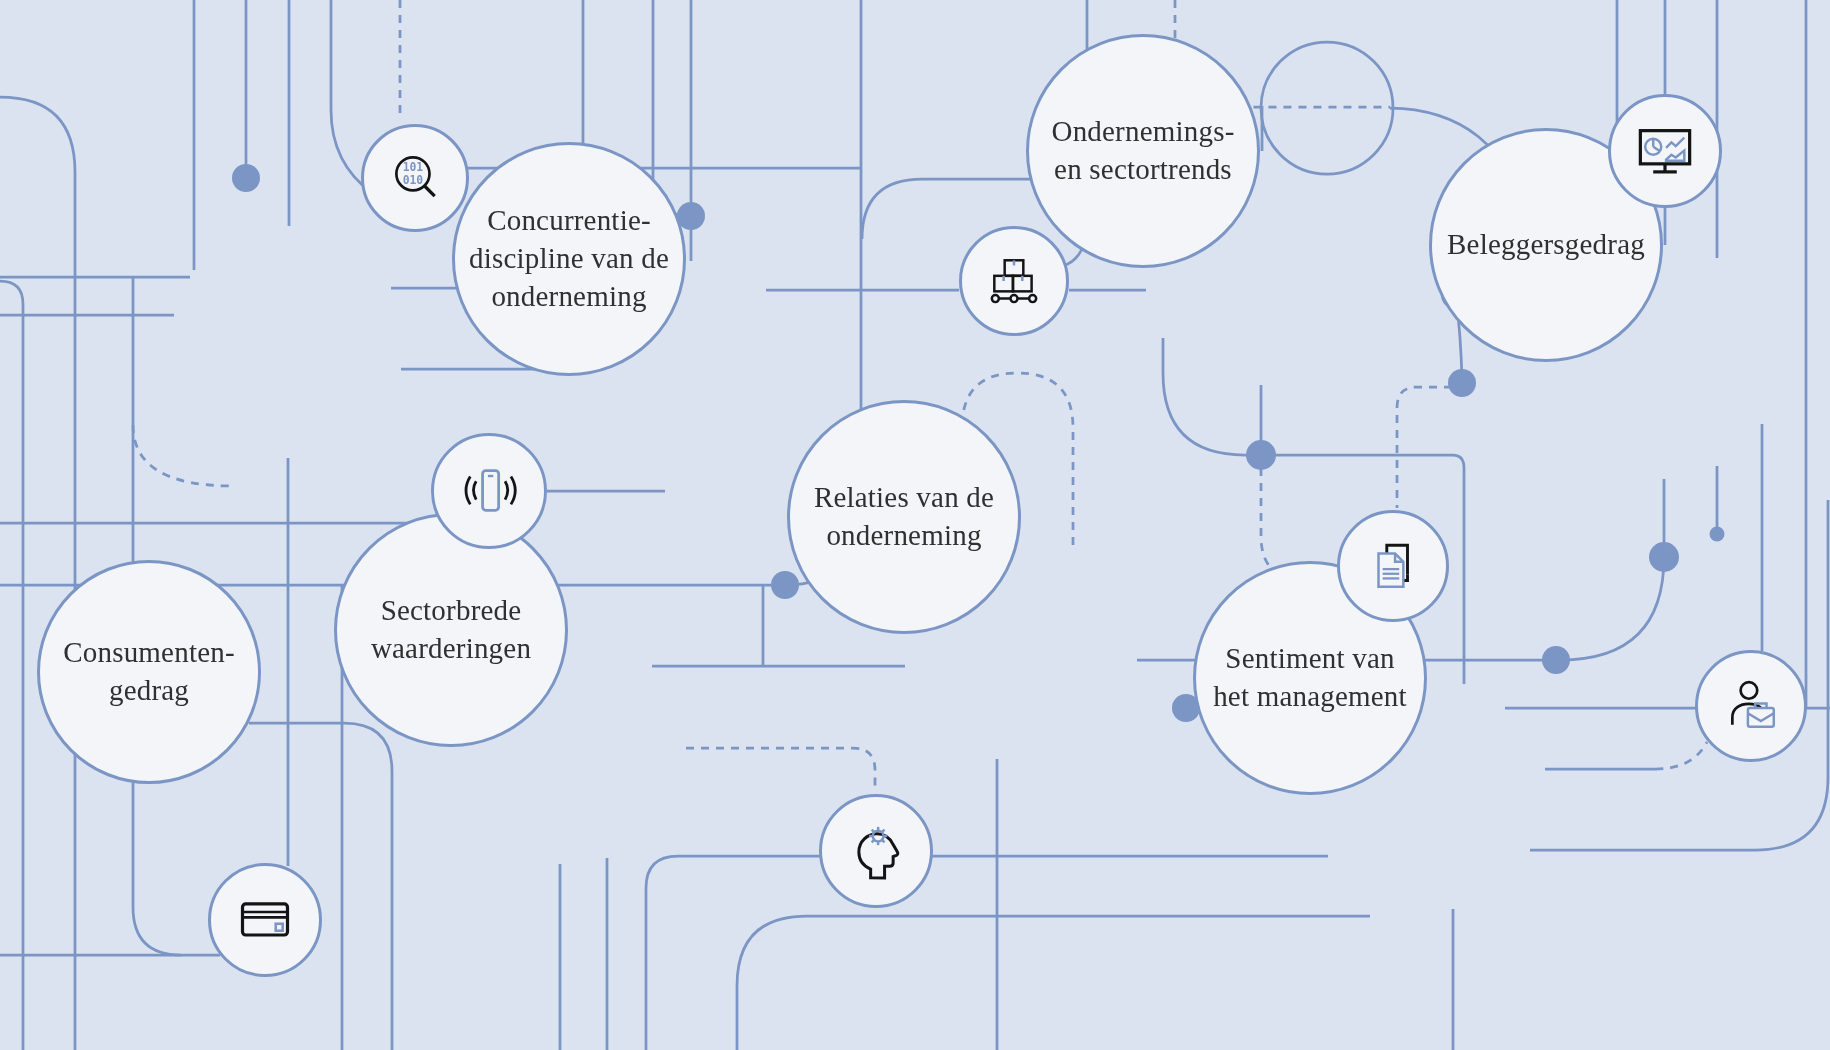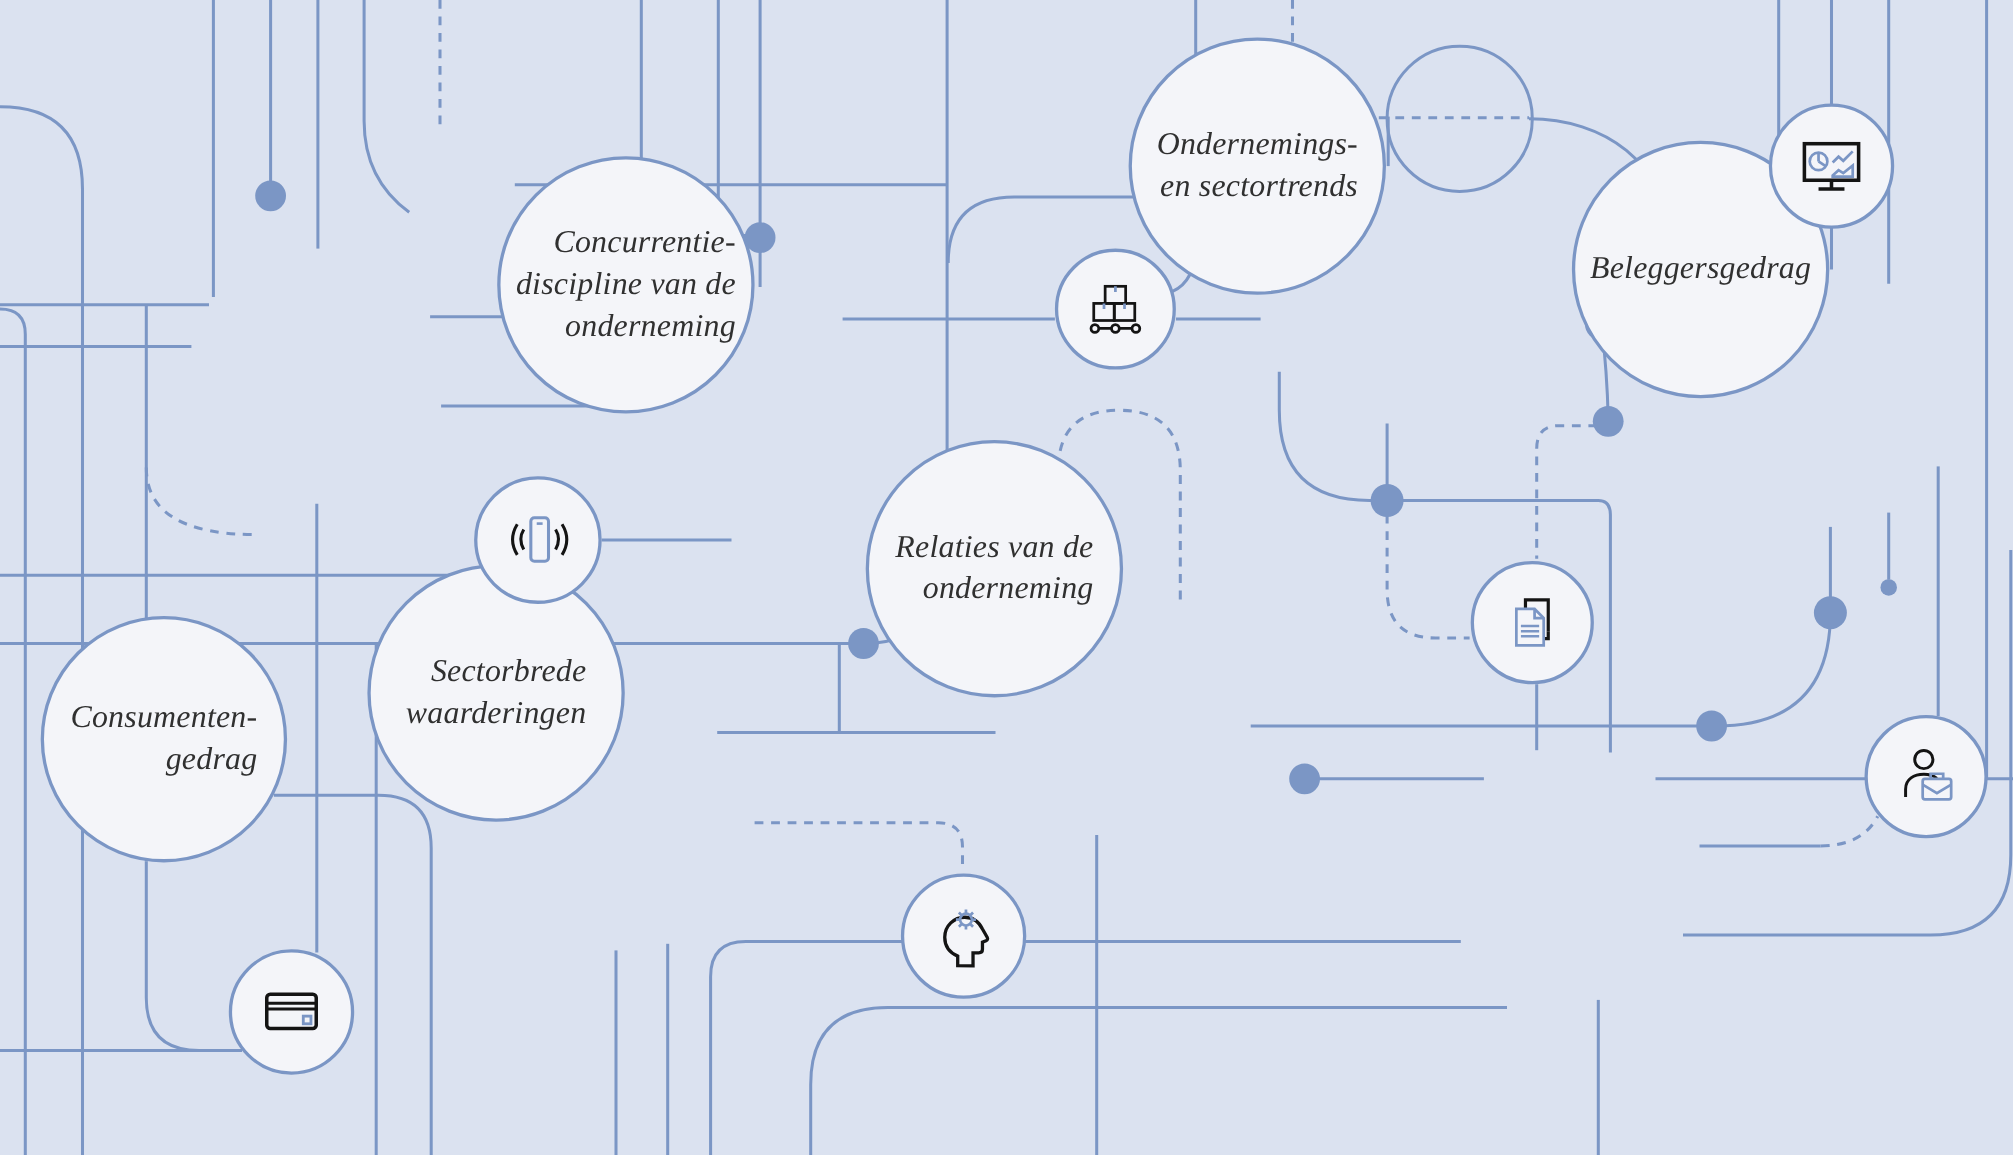--- a/index.html
+++ b/index.html
@@ -1,22 +1,22 @@
 <!DOCTYPE html>
 <html><head>
 <meta charset="utf-8">
 <style>
   html,body{margin:0;padding:0;}
   body{background:#dbe2f0;font-family:"Liberation Serif", serif;}
   .stage{position:relative;width:1830px;height:1050px;background:#dbe2f0;overflow:hidden;}
   svg.net{position:absolute;left:0;top:0;}
   .node{position:absolute;border-radius:50%;background:#f4f5f9;border:3px solid #7b96c5;
         box-sizing:border-box;display:flex;align-items:center;justify-content:center;}
-  .node .lbl{white-space:pre-line;text-align:right;color:#303030;line-height:1.3;
-        font-family:"Liberation Serif", serif;letter-spacing:0.2px;font-style:italic;}
+  .node .lbl{white-space:pre-line;text-align:center;color:#303030;line-height:1.3;
+        font-family:"Liberation Serif", serif;letter-spacing:0.2px;}
   .big{width:234px;height:234px;}
   .big .lbl{font-size:29px;}
   .iconc svg{display:block;}
 </style>
 </head>
 <body>
 
 <div class="stage">
 
   <svg class="net" width="1830" height="1050" viewBox="0 0 1830 1050">
@@ -120,21 +120,33 @@
     <span class="lbl">Beleggersgedrag</span>
     </div>
   <div class="node big" style="left:334px;top:513px;">
     <span class="lbl">Sectorbrede
 waarderingen</span>
     </div>
   <div class="node big" style="left:787px;top:400px;">
     <span class="lbl">Relaties van de
 onderneming</span>
     </div>
-
+  <div class="node big" style="left:1193px;top:561px;">
+    <span class="lbl">Sentiment van
+het management</span>
+    </div>
+
+  <div class="node iconc" style="left:361px;top:124px;width:108px;height:108px;">
+    <svg width="58" height="58" viewBox="0 0 56 56">
+      <circle cx="26" cy="24" r="16" stroke="#141414" stroke-width="2.6" fill="none"></circle>
+      <line x1="37.5" y1="36" x2="47" y2="45.5" stroke="#141414" stroke-width="3.2"></line>
+      <text x="26" y="21.5" text-anchor="middle" font-family="DejaVu Sans Mono, monospace" font-size="11" font-weight="bold" fill="#7b96c5">101</text>
+      <text x="26" y="33.5" text-anchor="middle" font-family="DejaVu Sans Mono, monospace" font-size="11" font-weight="bold" fill="#7b96c5">010</text>
+    </svg>
+  </div>
 
   <div class="node iconc" style="left:959px;top:226px;width:110px;height:110px;">
     <svg width="58" height="58" viewBox="0 0 56 56">
       <g stroke="#141414" stroke-width="2.4" fill="none">
         <rect x="19" y="8" width="18" height="15"></rect>
         <rect x="9" y="23" width="18" height="15"></rect>
           <rect x="27" y="23" width="18" height="15"></rect>
         <line x1="6" y1="45" x2="50" y2="45"></line>
         <circle cx="10" cy="45" r="3.4" fill="#f4f5f9"></circle>
           <circle cx="28" cy="45" r="3.4" fill="#f4f5f9"></circle>

